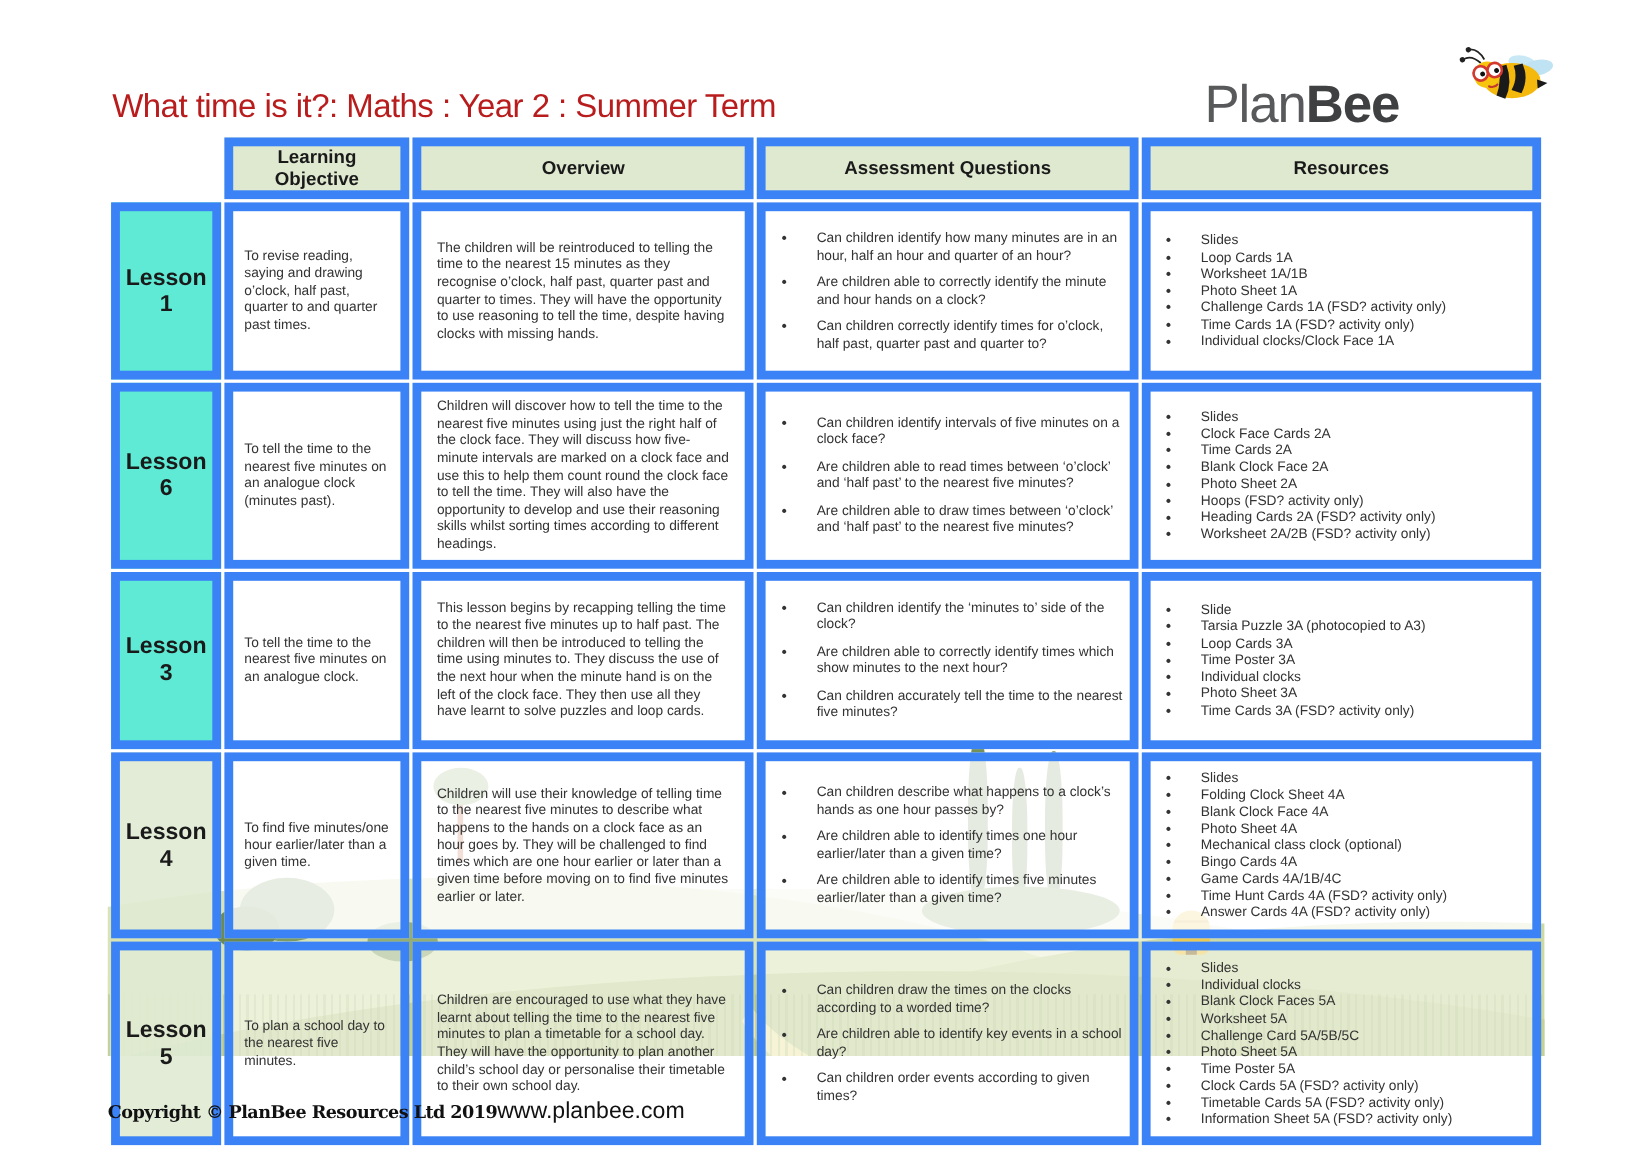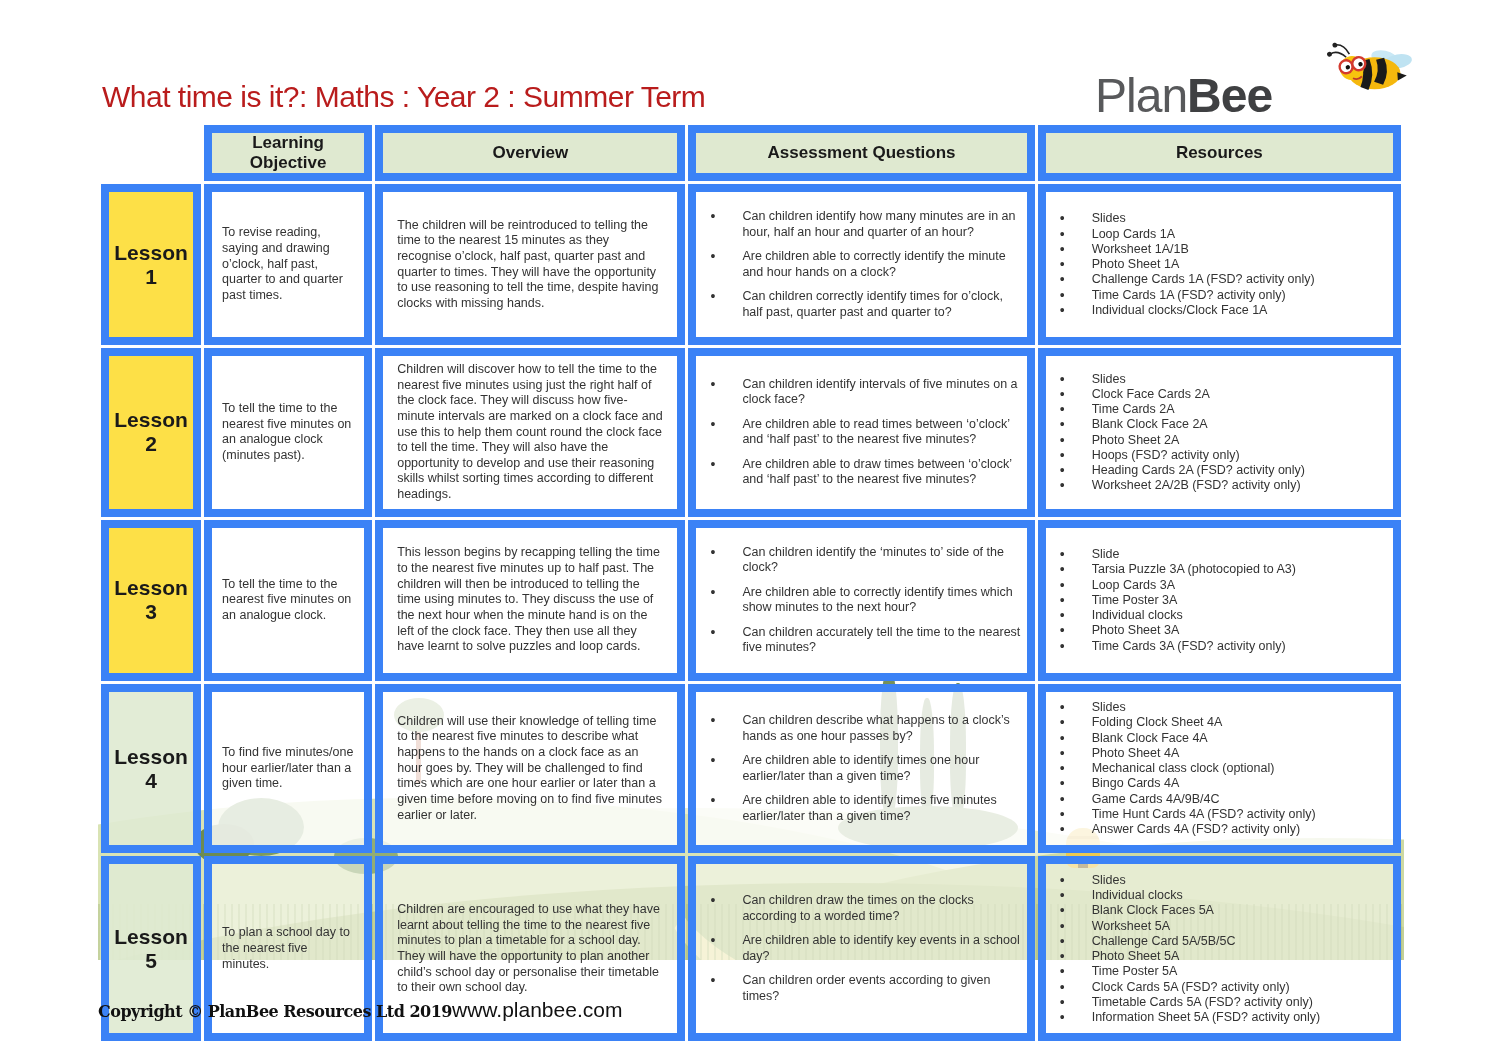--- a/index.html
+++ b/index.html
@@ -62,21 +62,21 @@
   }
   col.c-lesson { width:100px; } col.c-lo { width:168px; } col.c-ov { width:310px; }
   col.c-aq { width:346px; } col.c-rs { width:363px; }
   td, th { border:8px solid #3b82f6; vertical-align:middle; }
   th.ghost { border:none; background:transparent; }
   th.head {
     height:36px; background:#dfe9d0; font-size:17px; font-weight:bold; color:#1a1a1a;
     text-align:center;
   }
   td.lesson-label {
-    background:#fde047; text-align:center; font-size:21px; font-weight:bold; color:#1a1a1a;
+    background:#5eead4; text-align:center; font-size:21px; font-weight:bold; color:#1a1a1a;
   }
   tr.r1 td, tr.r2 td, tr.r3 td { height:156px; }
   tr.r4 td { height:156px; } tr.r5 td { height:160px; }
   td.cell-white { background:#ffffff; }
   tr.r4 td.cell-white { background:rgba(255,255,255,0.82); }
   tr.r5 td.cell-white { background:rgba(255,255,255,0.50); }
   tr.r4 td.lesson-label { background:rgba(224,234,210,0.92); }
   tr.r5 td.lesson-label { background:rgba(224,234,210,0.92); }
 
   .centered-text { text-align:left; padding:6px 14px; line-height:1.25; color:#333; }
@@ -186,21 +186,21 @@
             <li>Worksheet 1A/1B</li>
             <li>Photo Sheet 1A</li>
             <li>Challenge Cards 1A (FSD? activity only)</li>
             <li>Time Cards 1A (FSD? activity only)</li>
             <li>Individual clocks/Clock Face 1A</li>
           </ul>
         </td>
   </tr>
 
   <tr class="r2">
-    <td class="lesson-label">Lesson 2</td>
+    <td class="lesson-label">Lesson 6</td>
     <td class="cell-white centered-text objective">To tell the time to the nearest five minutes on an analogue clock (minutes past).</td>
     <td class="cell-white centered-text">Children will discover how to tell the time to the nearest five minutes using just the right half of the clock face. They will discuss how five-minute intervals are marked on a clock face and use this to help them count round the clock face to tell the time. They will also have the opportunity to develop and use their reasoning skills whilst sorting times according to different headings.</td>
     <td class="cell-white">
           <ul class="blist qlist">
             <li>Can children identify intervals of five minutes on a clock face?</li>
             <li>Are children able to read times between ‘o’clock’ and ‘half past’ to the nearest five minutes?</li>
             <li>Are children able to draw times between ‘o’clock’ and ‘half past’ to the nearest five minutes?</li>
           </ul>
         </td>
     <td class="cell-white">
@@ -253,21 +253,21 @@
           </ul>
         </td>
     <td class="cell-white">
           <ul class="blist rlist">
             <li>Slides</li>
             <li>Folding Clock Sheet 4A</li>
             <li>Blank Clock Face 4A</li>
             <li>Photo Sheet 4A</li>
             <li>Mechanical class clock (optional)</li>
             <li>Bingo Cards 4A</li>
-            <li>Game Cards 4A/9B/4C</li>
+            <li>Game Cards 4A/1B/4C</li>
             <li>Time Hunt Cards 4A (FSD? activity only)</li>
             <li>Answer Cards 4A (FSD? activity only)</li>
           </ul>
         </td>
   </tr>
 
   <tr class="r5">
     <td class="lesson-label">Lesson 5</td>
     <td class="cell-white centered-text objective">To plan a school day to the nearest five minutes.</td>
     <td class="cell-white centered-text">Children are encouraged to use what they have learnt about telling the time to the nearest five minutes to plan a timetable for a school day. They will have the opportunity to plan another child’s school day or personalise their timetable to their own school day.</td>

